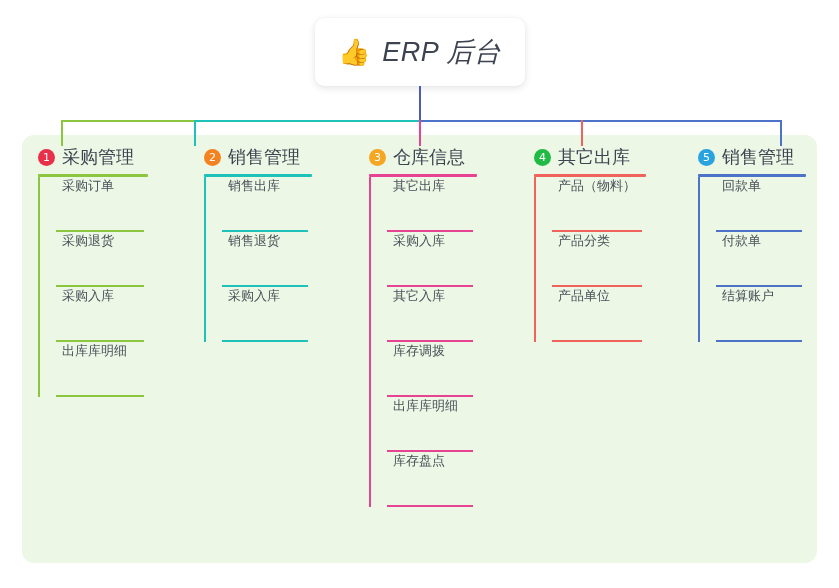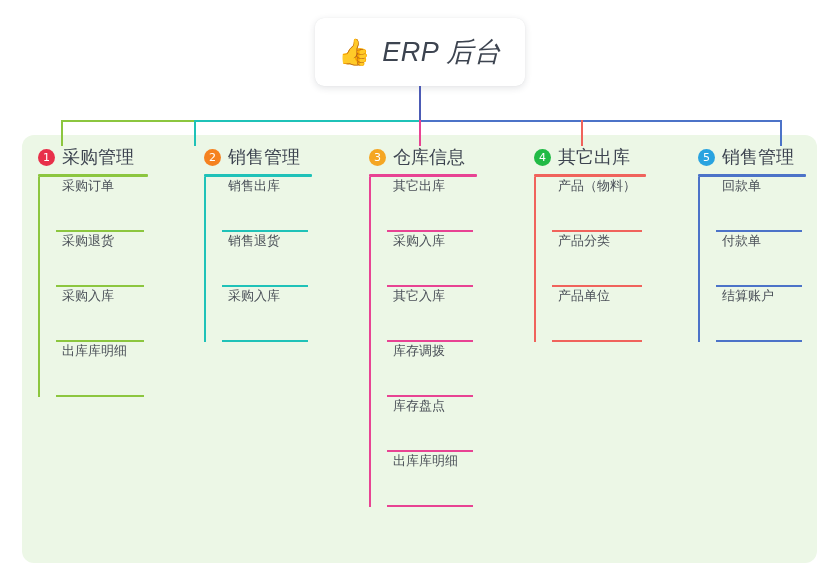--- a/index.html
+++ b/index.html
@@ -232,25 +232,25 @@
           </div>
           <div class="leaf">
             <span class="leaf-text">其它入库</span>
             <div class="leaf-rule" style="background: rgb(232, 67, 147); width: 86px;"></div>
           </div>
           <div class="leaf">
             <span class="leaf-text">库存调拨</span>
             <div class="leaf-rule" style="background: rgb(232, 67, 147); width: 86px;"></div>
           </div>
           <div class="leaf">
+            <span class="leaf-text">出库库明细</span>
+            <div class="leaf-rule" style="background: rgb(232, 67, 147); width: 86px;"></div>
+          </div>
+          <div class="leaf">
             <span class="leaf-text">库存盘点</span>
-            <div class="leaf-rule" style="background: rgb(232, 67, 147); width: 86px;"></div>
-          </div>
-          <div class="leaf">
-            <span class="leaf-text">出库库明细</span>
             <div class="leaf-rule" style="background: rgb(232, 67, 147); width: 86px;"></div>
           </div>
         </div>
       </div>
       <div class="col" style="left: 534px; width: 112px;">
         <div class="col-head">
           <span class="badge" style="background: rgb(33, 186, 69);">4</span>
           <span class="col-title">其它出库</span>
         </div>
         <div class="col-rule" style="background: rgb(240, 99, 92); width: 112px;"></div>

